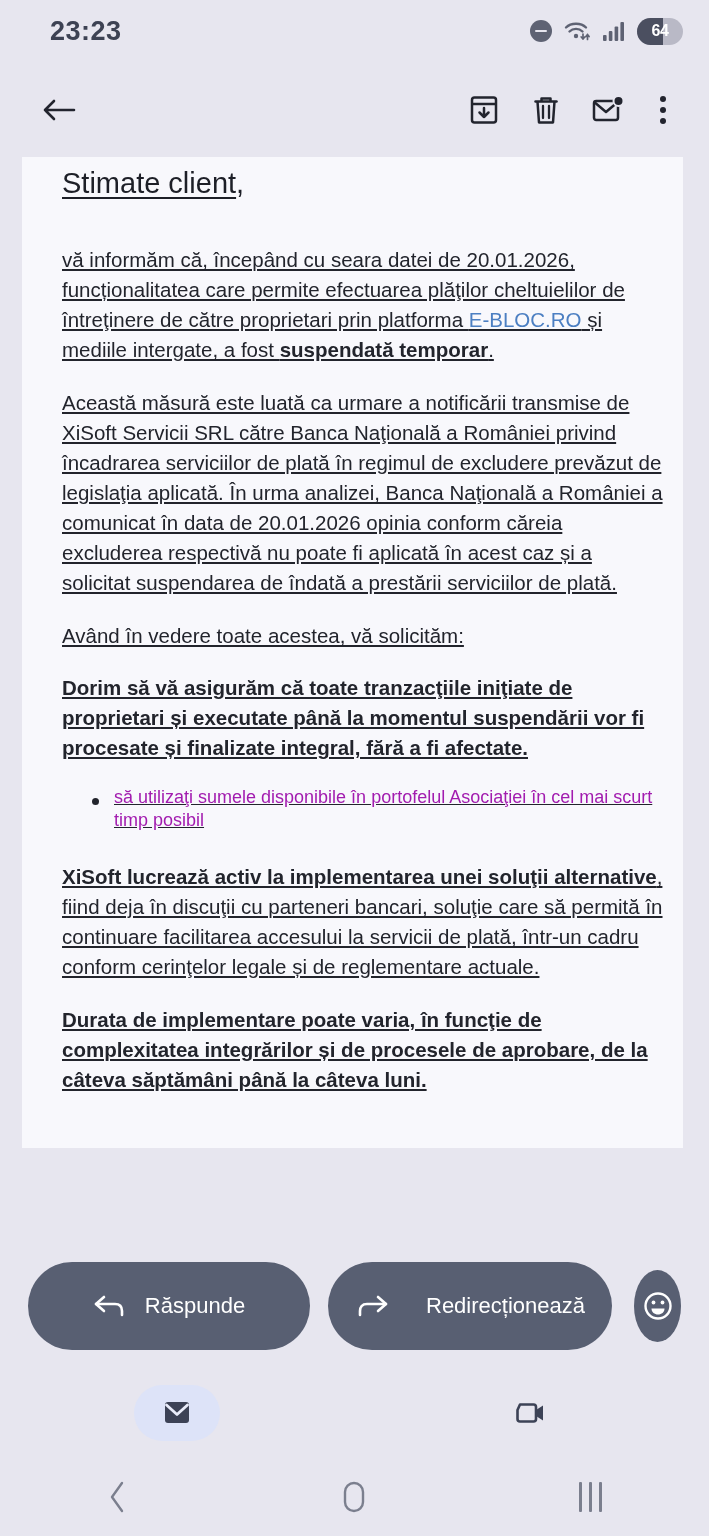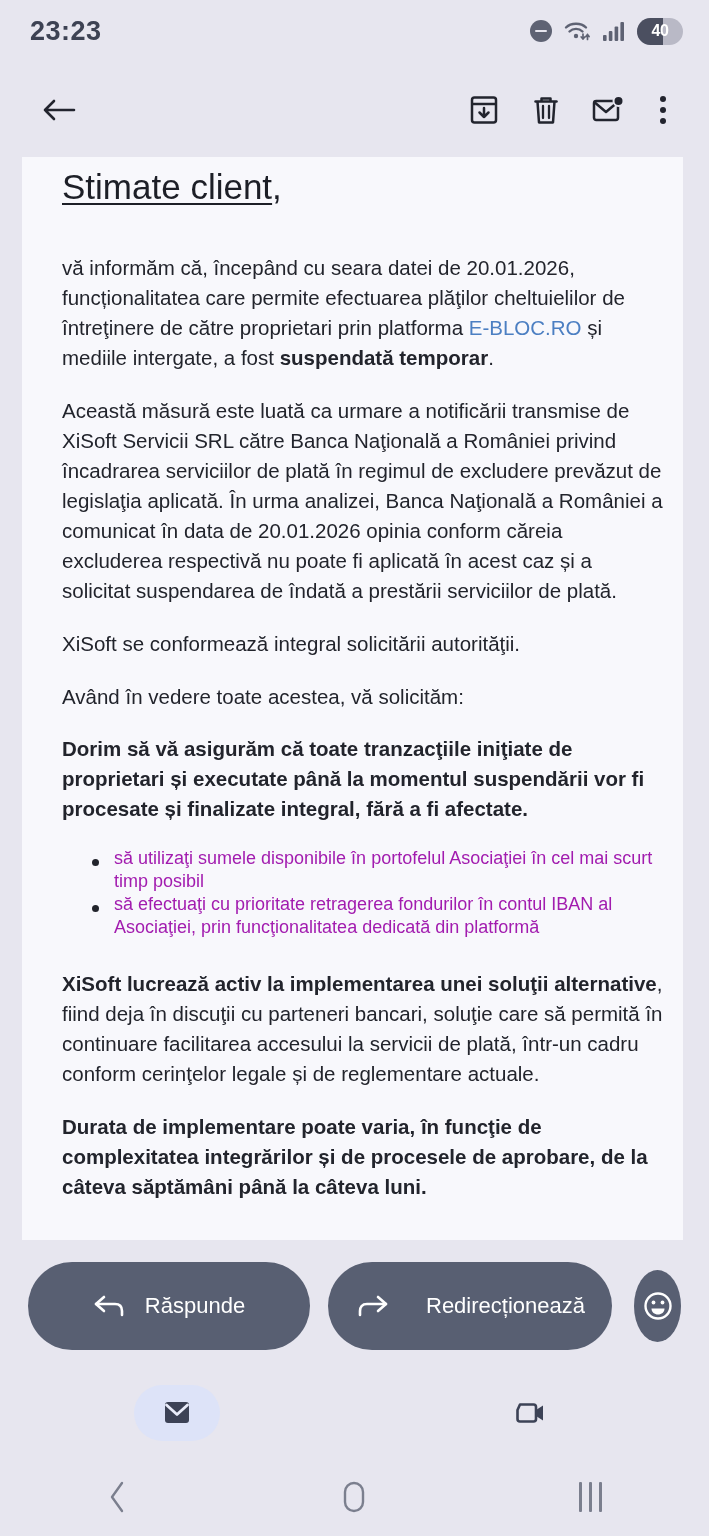--- a/index.html
+++ b/index.html
@@ -14,20 +14,21 @@
   
   .statusbar{
     height:62px; width:100%;
     display:flex; align-items:center; justify-content:space-between;
     padding:0 26px 0 30px;
     background:#e7e6ef;
   }
   .clock{
     font-size:27px; font-weight:bold; color:#3d4253;
     letter-spacing:.5px;
+    margin-left:20px;
   }
   .status-icons{ display:flex; align-items:center; gap:11px; }
   .dnd-ic{ width:22px; height:22px; border-radius:50%; background:#5e6273;
            display:flex; align-items:center; justify-content:center; }
   .dnd-ic i{ display:block; width:12px; height:2.6px; background:#e7e6ef; border-radius:2px; }
   .wifi-ic, .sig-ic{ display:block; }
   .battery{
     position:relative; width:46px; height:27px; border-radius:14px;
     background:#b9b9c6; overflow:hidden;
     display:flex; align-items:center;
@@ -59,25 +60,25 @@
   
   .scroll-area{
     position:absolute; left:0; right:0; top:157px; height:1083px;
     background:#e7e6ef; overflow:hidden;
   }
   .email-card{
     position:absolute; left:22px; top:-18px; width:661px;
     background:#f8f8fc; padding:26px 20px 30px 20px;
   }
   .greeting{
-    font-size:35px; color:#1d1f27; margin:0 0 44px 20px; line-height:1.25;
+    font-size:29px; color:#1d1f27; margin:0 0 44px 20px; line-height:1.25;
   }
   .greeting u{ text-decoration-thickness:2px; text-underline-offset:4px; }
 
-  .body-text{ margin-left:20px; color:#22242c; }
+  .body-text{ margin-left:20px; color:#22242c;text-decoration:underline; }
   p.para{
     font-size:20.5px; line-height:30px; margin:0 0 23px 0; color:#22242c;
   }
   p.para.tight{ margin-bottom:22px; }
   p.para b{ font-weight:bold; }
   a.link{ color:#4c7fc2; text-decoration:none; }
 
   ul.bullets{
     margin:2px 0 30px 0; padding-left:52px; list-style:none;
   }
@@ -155,21 +156,21 @@
       <path d="M24.5 20.5 v-5 M24.5 15.5 l-1.6 2 M24.5 15.5 l1.6 2" stroke="#5e6273" stroke-width="1.7" fill="none" stroke-linecap="round"></path>
     </svg>
     <svg class="sig-ic" width="24" height="22" viewBox="0 0 24 22">
       <rect x="1" y="15" width="3.6" height="6" fill="#5e6273" rx="1"></rect>
       <rect x="6.8" y="11" width="3.6" height="10" fill="#5e6273" rx="1"></rect>
       <rect x="12.6" y="6.5" width="3.6" height="14.5" fill="#5e6273" rx="1"></rect>
       <rect x="18.4" y="2" width="3.6" height="19" fill="#5e6273" rx="1"></rect>
     </svg>
     <span class="battery">
       <span class="fill"></span>
-      <span class="lvl">40</span>
+      <span class="lvl">64</span>
     </span>
   </div>
 </div>
 
 <div class="toolbar">
   <button class="tb-btn back">
     <svg width="36" height="30" viewBox="0 0 36 30">
       <path d="M33 15 H4 M13 6 L4 15 L13 24" stroke="#22242e" stroke-width="2.6" fill="none" stroke-linecap="round" stroke-linejoin="round"></path>
     </svg>
   </button>
@@ -215,29 +216,27 @@
     <div class="greeting">
       <u>Stimate client</u><span>,</span>
     </div>
 
     <div class="body-text">
 
       <p class="para"><span>vă informăm că, începând cu seara datei de 20.01.2026, funcționalitatea care permite efectuarea plăţilor cheltuielilor de întreţinere de către proprietari prin platforma </span><a class="link" href="#">E-BLOC.RO</a><span> și mediile intergate, a fost </span><b>suspendată temporar</b><span>.</span></p>
 
       <p class="para">Această măsură este luată ca urmare a notificării transmise de XiSoft Servicii SRL către Banca Naţională a României privind încadrarea serviciilor de plată în regimul de excludere prevăzut de legislaţia aplicată. În urma analizei, Banca Naţională a României a comunicat în data de 20.01.2026 opinia conform căreia excluderea respectivă nu poate fi aplicată în acest caz și a solicitat suspendarea de îndată a prestării serviciilor de plată.</p>
 
-      <p class="para">XiSoft se conformează integral solicitării autorităţii.</p>
 
       <p class="para tight">Având în vedere toate acestea, vă solicităm:</p>
 
       <p class="para"><b>Dorim să vă asigurăm că toate tranzacţiile iniţiate de proprietari și executate până la momentul suspendării vor fi procesate și finalizate integral, fără a fi afectate.</b></p>
 
       <ul class="bullets">
         <li>să utilizaţi sumele disponibile în portofelul Asociaţiei în cel mai scurt timp posibil</li>
-        <li>să efectuaţi cu prioritate retragerea fondurilor în contul IBAN al Asociaţiei, prin funcţionalitatea dedicată din platformă</li>
       </ul>
 
       <p class="para"><b>XiSoft lucrează activ la implementarea unei soluţii alternative</b><span>, fiind deja în discuţii cu parteneri bancari, soluţie care să permită în continuare facilitarea accesului la servicii de plată, într-un cadru conform cerinţelor legale și de reglementare actuale.</span></p>
 
       <p class="para"><b>Durata de implementare poate varia, în funcţie de complexitatea integrărilor și de procesele de aprobare, de la câteva săptămâni până la câteva luni.</b></p>
 
     </div>
   </div>
 </div>
 

